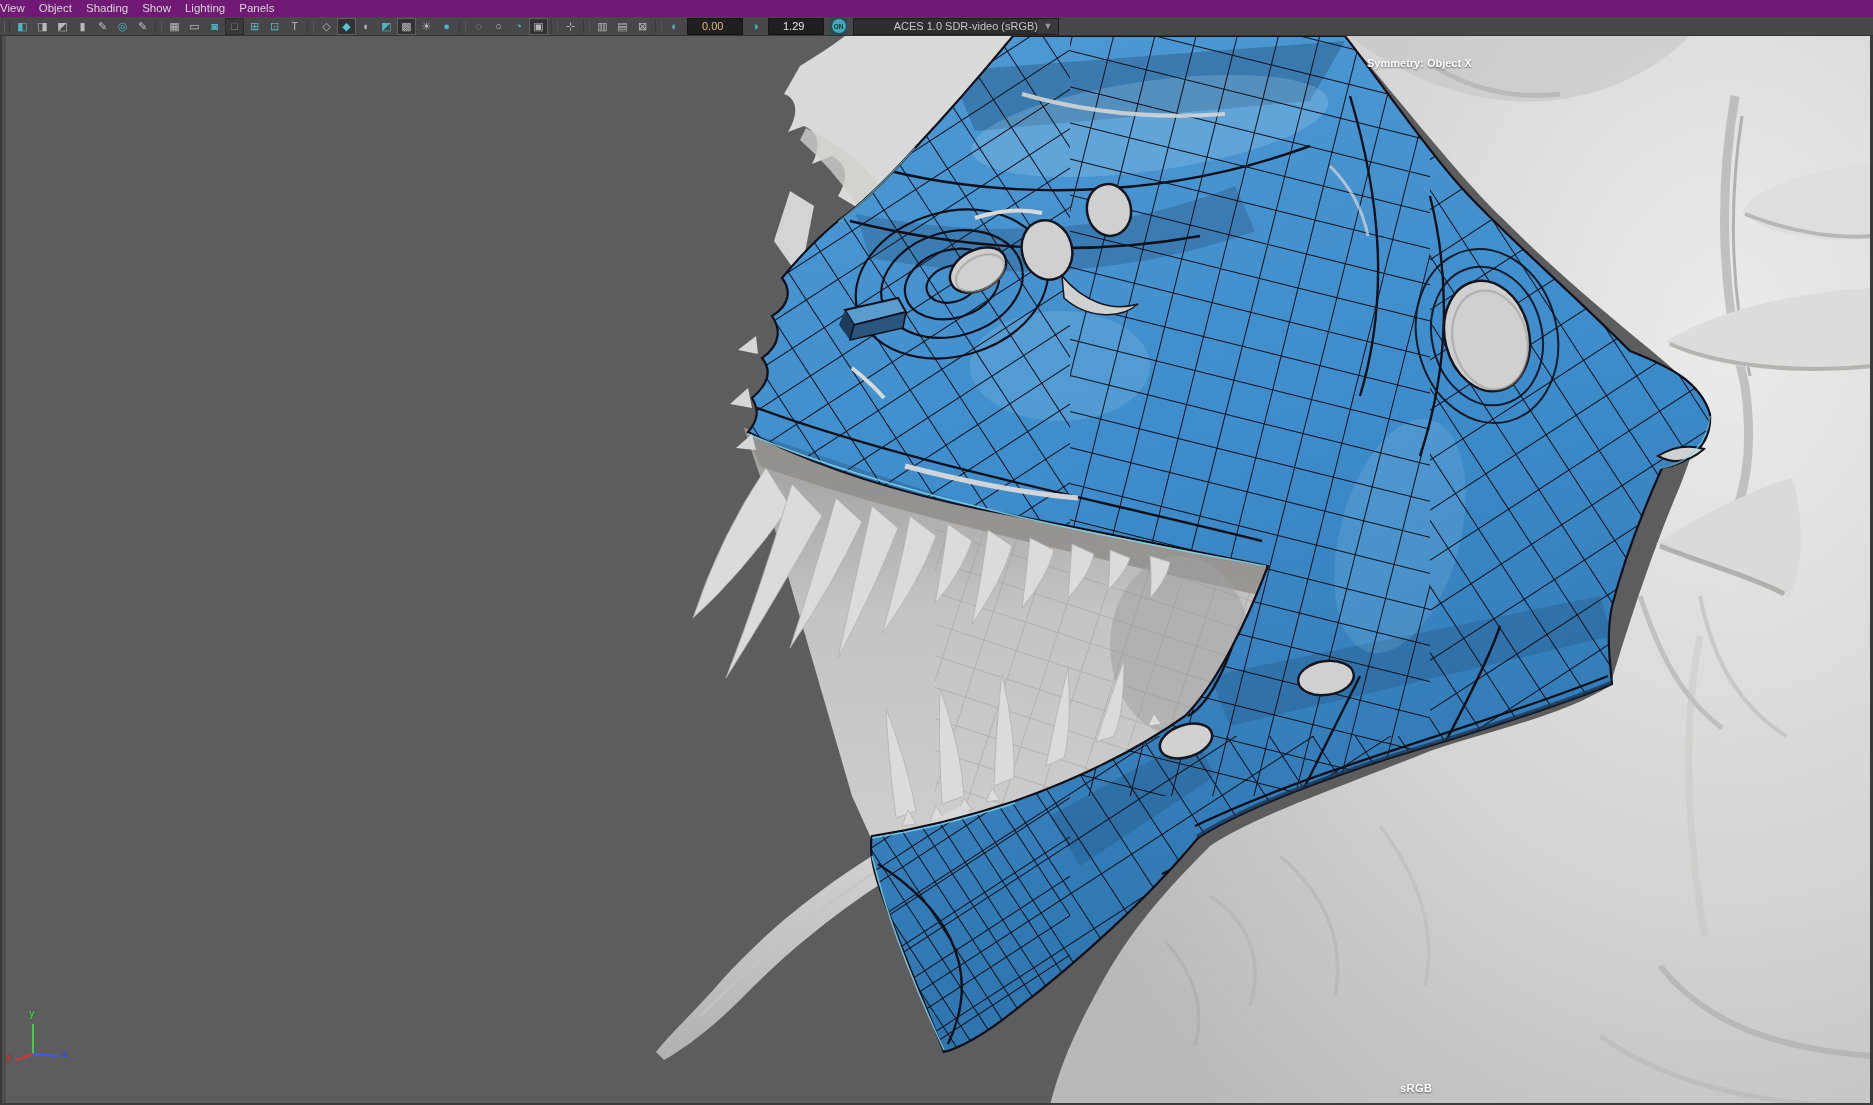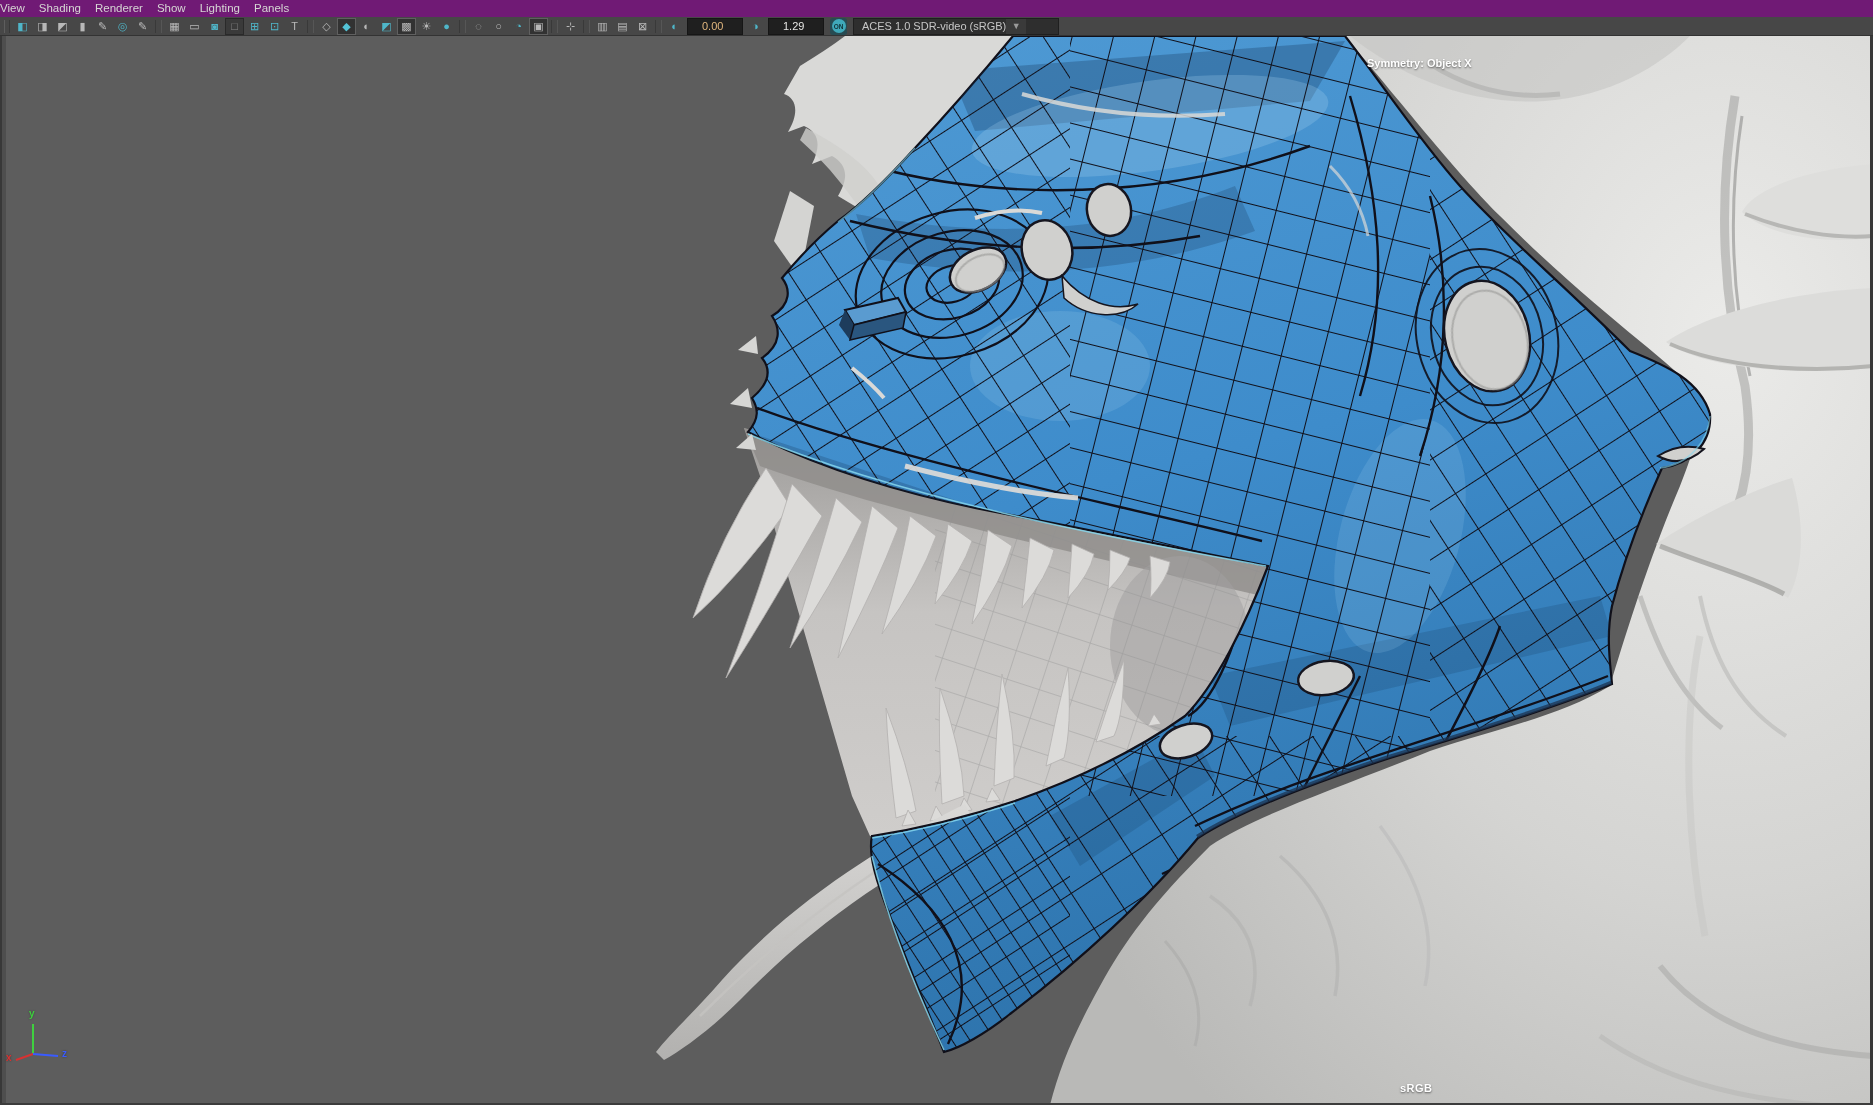--- a/index.html
+++ b/index.html
@@ -25,21 +25,21 @@
   .tb-sep{width:5px;height:13px;border-left:1px solid #393939;border-right:1px solid #565656;margin:0 2px;}
   .tb-field{height:15px;background:#1f1f1f;border:1px solid #161616;color:#e6e6e4;
             font-size:11px;line-height:15px;padding:0 14px;margin:0 2px;min-width:26px;}
   .tb-field.warm{color:#e2b77e;}
   .tb-on{width:17px;height:17px;border-radius:3px;background:#274b52;display:flex;align-items:center;
          justify-content:center;margin:0 3px;}
   .tb-on .dot{width:14px;height:14px;border-radius:50%;background:#3fa9ba;color:#103338;
               font-size:6.5px;font-weight:bold;display:flex;align-items:center;justify-content:center;}
   .tb-dropdown{height:17px;width:206px;background:#2e2e2e;border:1px solid #1f1f1f;color:#c6c6c6;
                font-size:11px;display:flex;align-items:center;padding-left:8px;box-sizing:border-box;
-               justify-content:flex-start;margin-left:2px;}
+               justify-content:flex-end;margin-left:2px;}
   .tb-dropdown .arrow{width:20px;height:15px;background:#3a3a3a;color:#9a9a9a;font-size:9px;
                       display:flex;align-items:center;justify-content:center;}
 
   
   .viewport{position:absolute;left:0;top:36px;width:1873px;height:1069px;background:#5d5d5d;text-decoration:underline;}
   .edge{position:absolute;background:#3a3a3a;}
   .edge.l1{left:0;top:0;width:2px;height:100%;background:#383838;}
   .edge.l2{left:2px;top:0;width:4px;height:100%;background:#4e4e4e;}
   .edge.r{right:0;top:0;width:3px;height:100%;background:#3a3a3a;}
   .edge.b{left:0;bottom:0;width:100%;height:2px;background:#3c3c3c;}
@@ -53,22 +53,22 @@
   .axis .lbl{position:absolute;text-shadow:0 0 2px rgba(0,0,0,.4);}
   svg{display:block;}
 </style>
 </head>
 <body>
 
 <div class="app">
 
   <div class="menubar">
       <span class="menu-item">View</span>
+      <span class="menu-item">Object</span>
       <span class="menu-item">Shading</span>
-      <span class="menu-item">Renderer</span>
       <span class="menu-item">Show</span>
       <span class="menu-item">Lighting</span>
       <span class="menu-item">Panels</span>
     </div>
 
   <div class="toolbar">
     <div class="tb-grip"></div>
     <span id="icon-run" style="display:flex;align-items:center;gap:1px;">
         <span class="tb-icon teal">◧</span>
         <span class="tb-icon">◨</span>

